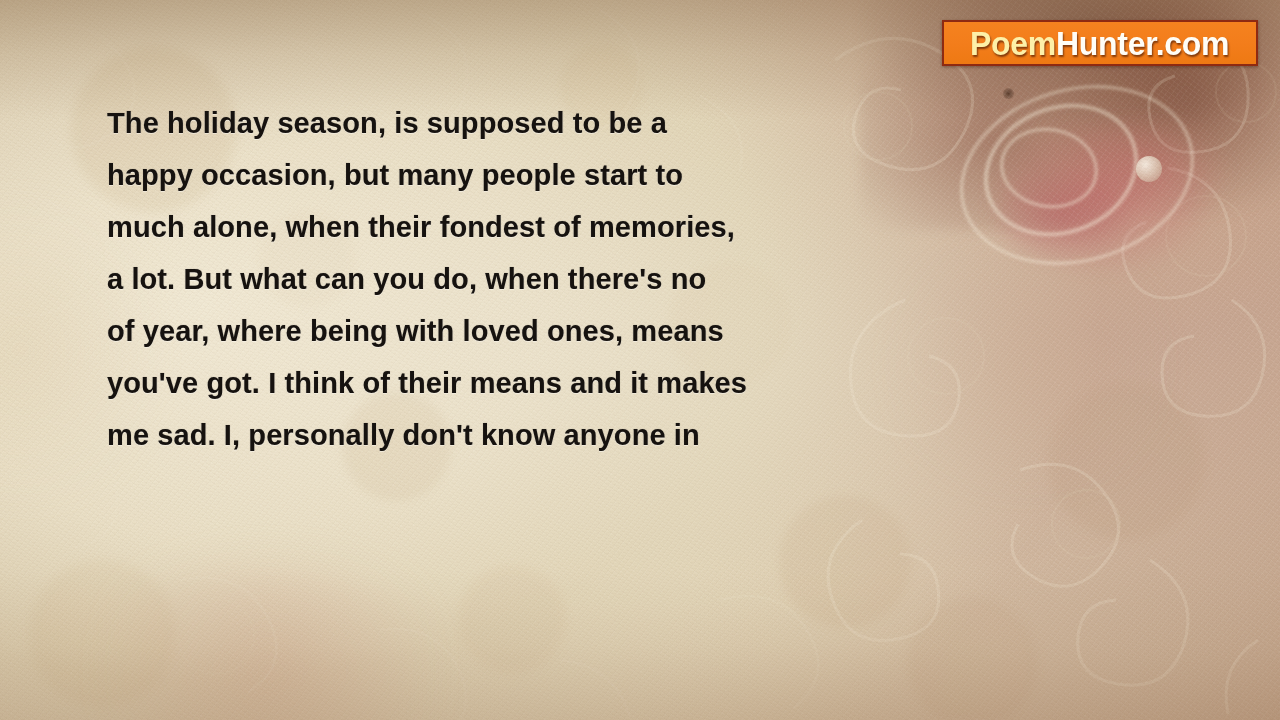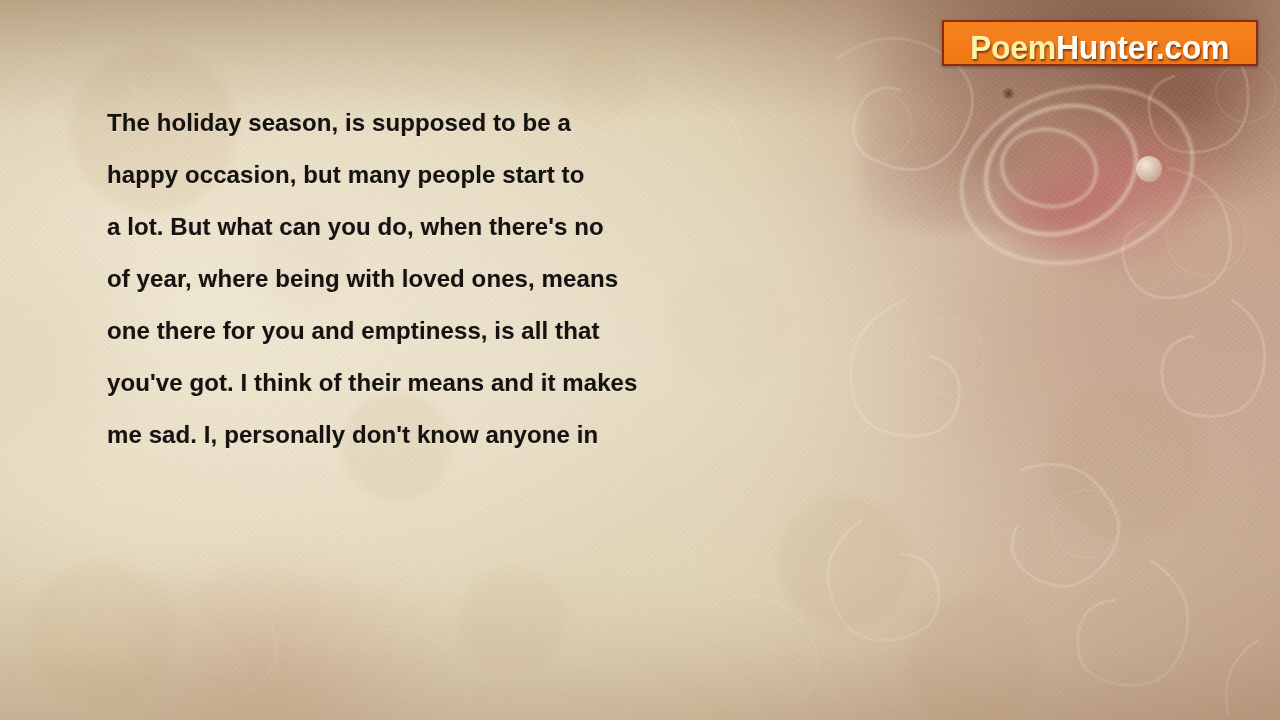--- a/index.html
+++ b/index.html
@@ -157,21 +157,21 @@
 
   #poem {
     position: absolute;
     left: 107px;
     top: 97px;
     width: 760px;
   }
 
   .poem-line {
     font-family: "Liberation Sans", sans-serif;
-    font-size: 24px;
+    font-size: 29px;
     font-weight: 700;
     line-height: 52px;
     letter-spacing: 0.1px;
     color: #16120f;
     white-space: nowrap;
     text-shadow:
       0 1px 0 rgba(255,252,244,0.55),
       0 0 1px rgba(0,0,0,0.35);
   }
 
@@ -180,21 +180,21 @@
   #logo {
     position: absolute;
     left: 942px;
     top: 20px;
     width: 316px;
     height: 46px;
     box-sizing: border-box;
     background: linear-gradient(180deg, #f5821f 0%, #f37d1b 52%, #ee7913 100%);
     border: 2px solid #8e2a12;
     display: flex;
-    align-items: flex-end;
+    align-items: center;
     justify-content: center;
     box-shadow: 0 1px 3px rgba(60,25,10,0.45);
   }
 
   .logo-text {
     font-family: "Liberation Sans", sans-serif;
     font-size: 33px;
     font-weight: 700;
     letter-spacing: -0.3px;
     line-height: 1;
@@ -272,23 +272,23 @@
               background: radial-gradient(circle, rgba(70,42,28,0.85) 0%, rgba(70,42,28,0.25) 70%, rgba(70,42,28,0) 100%);"></div>
 
   <div class="grain"></div>
   <div class="bg-topstain"></div>
   <div class="bg-bottomstain"></div>
   <div class="bg-vignette"></div>
 
   <div id="poem">
     <div class="poem-line">The holiday season, is supposed to be a</div>
     <div class="poem-line">happy occasion, but many people start to</div>
+    <div class="poem-line">much alone, when their fondest of memories,</div>
     <div class="poem-line">a lot. But what can you do, when there's no</div>
     <div class="poem-line">of year, where being with loved ones, means</div>
-    <div class="poem-line">one there for you and emptiness, is all that</div>
     <div class="poem-line">you've got. I think of their means and it makes</div>
     <div class="poem-line">me sad. I, personally don't know anyone in</div>
   </div>
 
   <div id="logo">
     <span class="logo-text"><span class="logo-poem">Poem</span><span class="logo-hunter">Hunter.com</span></span>
   </div>
 
 </div>
 

